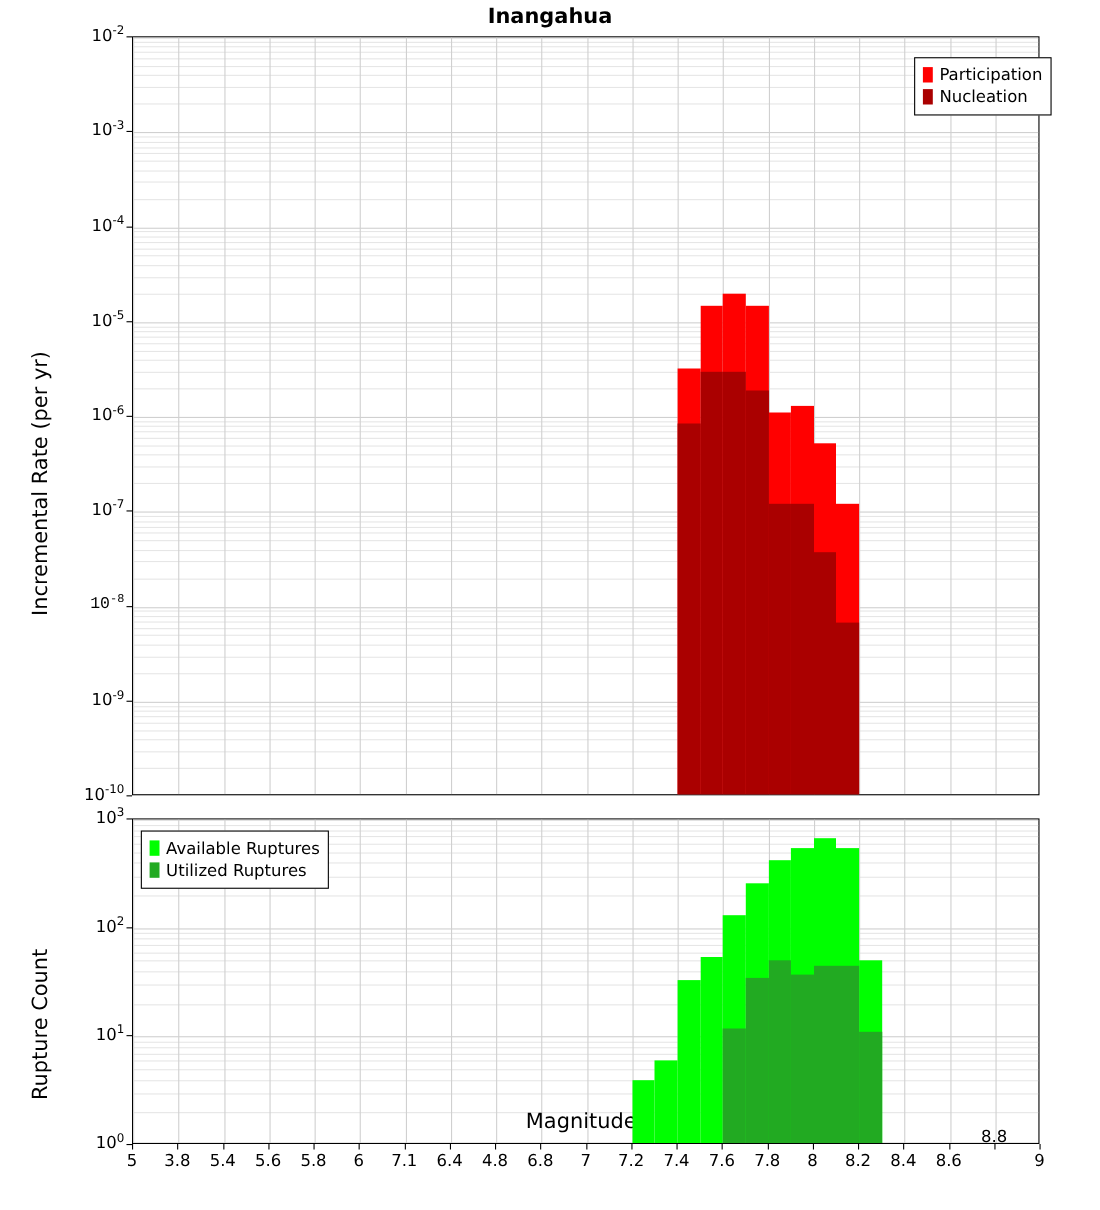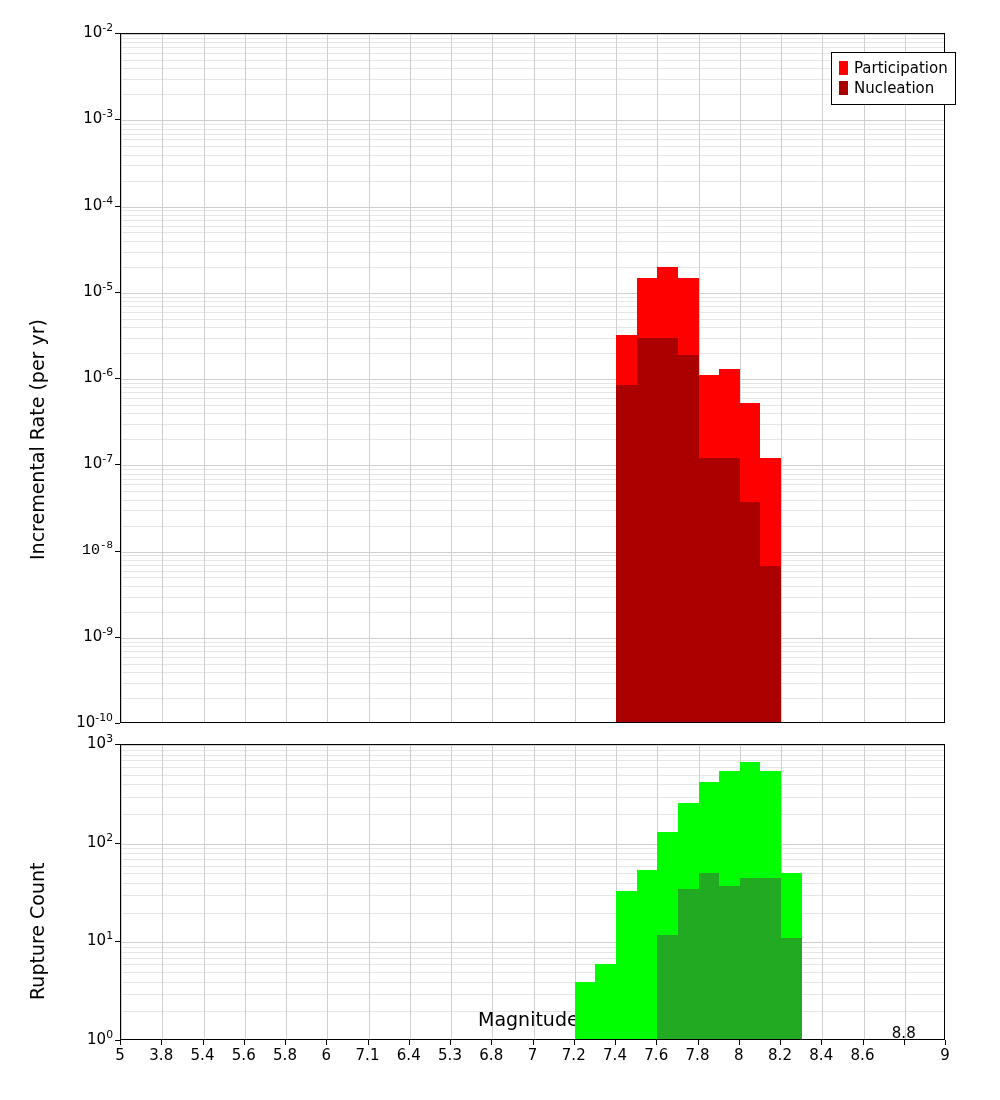--- a/index.html
+++ b/index.html
@@ -43,20 +43,21 @@
   .legend .swatch{
     width:9px;height:14px;margin-right:6px;display:inline-block;flex:none;
   }
   sup{font-size:0.72em;vertical-align:super;}
 </style>
 </head>
 <body>
 
 <div class="page">
 
+  <div class="title" style="left:0;top:4px;">Inangahua</div>
 
   <div class="plot-frame" id="topPlot" style="left:120px;top:33px;width:825px;height:690px;">
       <div class="gridline" style="left: 0px; top: 664.036px; width: 100%; height: 1px;"></div>
       <div class="gridline" style="left: 0px; top: 648.848px; width: 100%; height: 1px;"></div>
       <div class="gridline" style="left: 0px; top: 638.072px; width: 100%; height: 1px;"></div>
       <div class="gridline" style="left: 0px; top: 629.714px; width: 100%; height: 1px;"></div>
       <div class="gridline" style="left: 0px; top: 622.884px; width: 100%; height: 1px;"></div>
       <div class="gridline" style="left: 0px; top: 617.11px; width: 100%; height: 1px;"></div>
       <div class="gridline" style="left: 0px; top: 612.108px; width: 100%; height: 1px;"></div>
       <div class="gridline" style="left: 0px; top: 607.697px; width: 100%; height: 1px;"></div>
@@ -272,39 +273,49 @@
       <div class="tickmark" style="left: 115px; top: 941.333px; width: 5px; height: 1px;"></div>
       <div class="ytick" style="right: 887px; top: 830.667px;">10<sup>2</sup></div>
       <div class="tickmark" style="left: 115px; top: 842.667px; width: 5px; height: 1px;"></div>
       <div class="ytick" style="right: 887px; top: 732px;">10<sup>3</sup></div>
       <div class="tickmark" style="left: 115px; top: 744px; width: 5px; height: 1px;"></div>
     </div>
   <div id="botBars"></div>
 
   <div class="axis-label ylabel" style="left:26px;top:1000px;">Rupture Count</div>
 
+  <div class="legend" id="botLegend" style="left:128px;top:755px;">
+      <div class="row">
+        <span class="swatch" style="background: rgb(0, 255, 0);"></span>
+        <span>Available Ruptures</span>
+      </div>
+      <div class="row">
+        <span class="swatch" style="background: rgb(34, 170, 34);"></span>
+        <span>Utilized Ruptures</span>
+      </div>
+    </div>
 
   <div id="xTicks">
       <div class="tick-label" style="left: 120px; top: 1046px; transform: translateX(-50%);">5</div>
       <div class="tickmark" style="left: 120px; top: 1040px; width: 1px; height: 5px;"></div>
       <div class="tick-label" style="left: 161.25px; top: 1046px; transform: translateX(-50%);">3.8</div>
       <div class="tickmark" style="left: 161.25px; top: 1040px; width: 1px; height: 5px;"></div>
       <div class="tick-label" style="left: 202.5px; top: 1046px; transform: translateX(-50%);">5.4</div>
       <div class="tickmark" style="left: 202.5px; top: 1040px; width: 1px; height: 5px;"></div>
       <div class="tick-label" style="left: 243.75px; top: 1046px; transform: translateX(-50%);">5.6</div>
       <div class="tickmark" style="left: 243.75px; top: 1040px; width: 1px; height: 5px;"></div>
       <div class="tick-label" style="left: 285px; top: 1046px; transform: translateX(-50%);">5.8</div>
       <div class="tickmark" style="left: 285px; top: 1040px; width: 1px; height: 5px;"></div>
       <div class="tick-label" style="left: 326.25px; top: 1046px; transform: translateX(-50%);">6</div>
       <div class="tickmark" style="left: 326.25px; top: 1040px; width: 1px; height: 5px;"></div>
       <div class="tick-label" style="left: 367.5px; top: 1046px; transform: translateX(-50%);">7.1</div>
       <div class="tickmark" style="left: 367.5px; top: 1040px; width: 1px; height: 5px;"></div>
       <div class="tick-label" style="left: 408.75px; top: 1046px; transform: translateX(-50%);">6.4</div>
       <div class="tickmark" style="left: 408.75px; top: 1040px; width: 1px; height: 5px;"></div>
-      <div class="tick-label" style="left: 450px; top: 1046px; transform: translateX(-50%);">5.3</div>
+      <div class="tick-label" style="left: 450px; top: 1046px; transform: translateX(-50%);">4.8</div>
       <div class="tickmark" style="left: 450px; top: 1040px; width: 1px; height: 5px;"></div>
       <div class="tick-label" style="left: 491.25px; top: 1046px; transform: translateX(-50%);">6.8</div>
       <div class="tickmark" style="left: 491.25px; top: 1040px; width: 1px; height: 5px;"></div>
       <div class="tick-label" style="left: 532.5px; top: 1046px; transform: translateX(-50%);">7</div>
       <div class="tickmark" style="left: 532.5px; top: 1040px; width: 1px; height: 5px;"></div>
       <div class="tick-label" style="left: 573.75px; top: 1046px; transform: translateX(-50%);">7.2</div>
       <div class="tickmark" style="left: 573.75px; top: 1040px; width: 1px; height: 5px;"></div>
       <div class="tick-label" style="left: 615px; top: 1046px; transform: translateX(-50%);">7.4</div>
       <div class="tickmark" style="left: 615px; top: 1040px; width: 1px; height: 5px;"></div>
       <div class="tick-label" style="left: 656.25px; top: 1046px; transform: translateX(-50%);">7.6</div>

